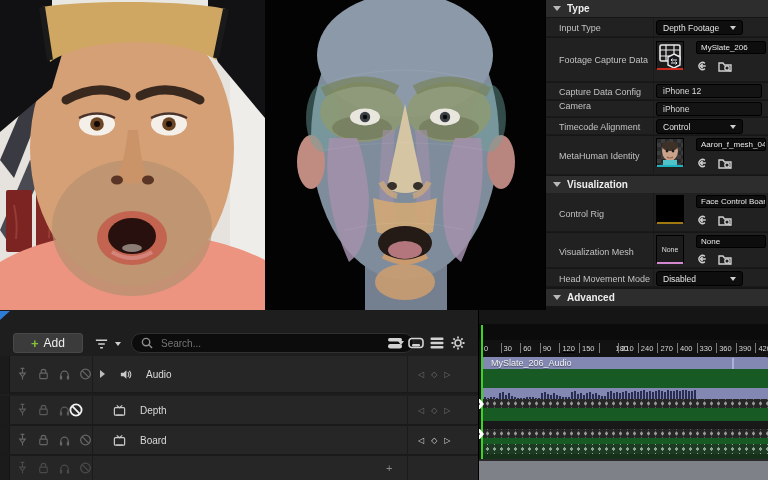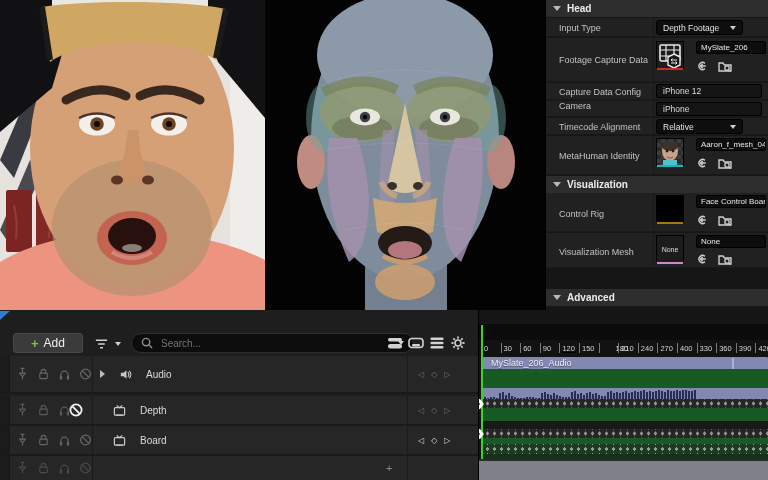--- a/index.html
+++ b/index.html
@@ -203,21 +203,21 @@
         <g id="ic-browse">
             <path d="M1,4 L5,4 L6.5,6 L13,6 L13,12 L1,12 Z" fill="none" stroke="#cfcfcf" stroke-width="1.4"></path>
             <circle cx="9" cy="9" r="2.2" fill="none" stroke="#cfcfcf" stroke-width="1.3"></circle>
             <path d="M10.6,10.6 L12.4,12.4" stroke="#cfcfcf" stroke-width="1.3"></path>
           </g>
       </defs>
     </svg>
 
     <div class="sec" style="top:0">
       <span class="caret"></span>
-      <span class="t">Head</span>
+      <span class="t">Type</span>
     </div>
 
     <div class="prow" style="top:18px;height:19px">
       <span class="plabel" style="top:5px">Input Type</span>
       <div class="pcol"></div>
       <div class="dropdown" style="top:2px">
         <span>Depth Footage</span>
         <span class="dd-arrow"></span>
       </div>
     </div>
@@ -260,21 +260,21 @@
       <div class="pcol"></div>
       <div class="valuebox" style="top:1px">
         <span>iPhone</span>
       </div>
     </div>
 
     <div class="prow" style="top:118px;height:17px">
       <span class="plabel" style="top:4px">Timecode Alignment</span>
       <div class="pcol"></div>
       <div class="dropdown" style="top:1px">
-        <span>Relative</span>
+        <span>Control</span>
         <span class="dd-arrow"></span>
       </div>
     </div>
 
     <div class="prow" style="top:136px;height:39px">
       <span class="plabel" style="top:15px">MetaHuman Identity</span>
       <div class="pcol"></div>
       <div class="thumb checker" style="top:2px">
         <svg width="26" height="26" viewBox="0 0 26 26">
           <ellipse cx="13" cy="12" rx="8" ry="10" fill="#caa289"></ellipse>
@@ -336,20 +336,28 @@
       <div class="asseticons" style="top:19px">
         <svg width="14" height="14" viewBox="0 0 16 16">
             <use href="#ic-usearrow"></use>
           </svg>
         <svg width="14" height="14" viewBox="0 0 14 14">
             <use href="#ic-browse"></use>
           </svg>
       </div>
     </div>
 
+    <div class="prow" style="top:269px;height:18px">
+      <span class="plabel" style="top:5px">Head Movement Mode</span>
+      <div class="pcol"></div>
+      <div class="dropdown" style="top:2px">
+        <span>Disabled</span>
+        <span class="dd-arrow"></span>
+      </div>
+    </div>
 
     <div class="sec" style="top:289px">
       <span class="caret"></span>
       <span class="t">Advanced</span>
     </div>
   </div>
 
   <div id="sequencer">
     <div id="seq-wedge"></div>
 

